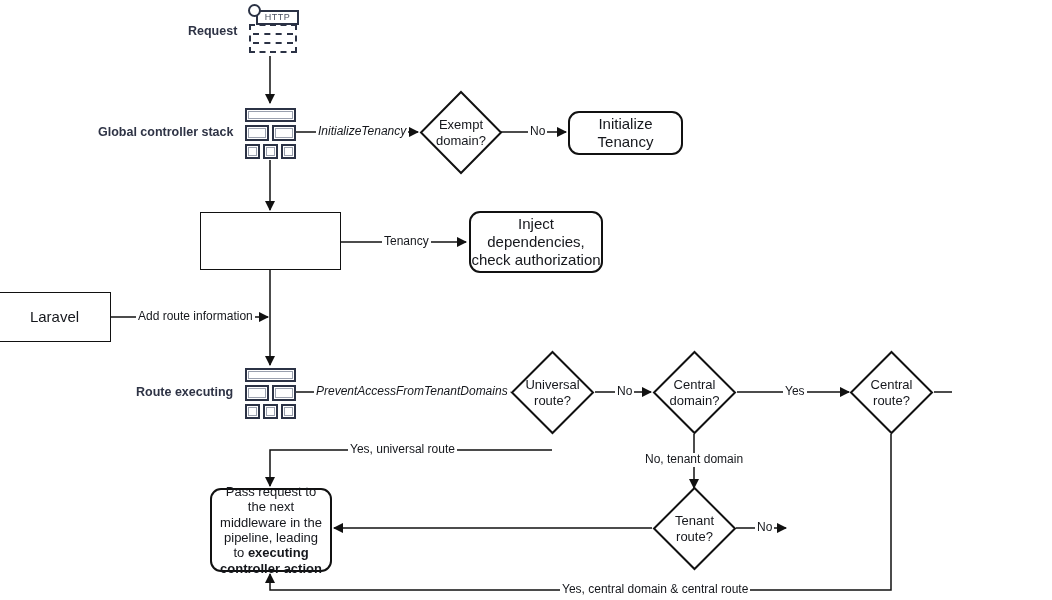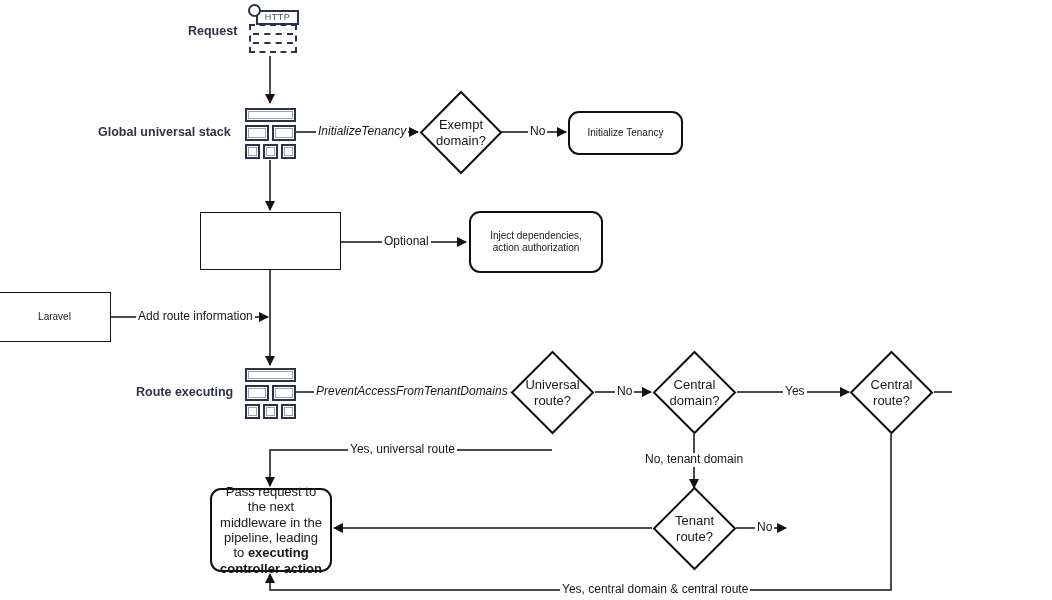--- a/index.html
+++ b/index.html
@@ -40,21 +40,21 @@
     color: #15171c;
     white-space: nowrap;
     background: #ffffff;
     padding: 0 2px;
     line-height: 1.15;
   }
   .edge-label.italic {
     font-style: italic;
   }
   .node-text {
-    font-size: 10px;
+    font-size: 15px;
     color: #15171c;
     text-align: center;
     line-height: 1.18;
   }
   .node-text.small { font-size: 13px; }
   .node-text b { font-weight: bold; }
 
   
   .plain-box {
     border: 1.4px solid #111111;
@@ -238,46 +238,46 @@
     <div class="mw-row">
       <div class="mw-cell" style="width:24px; height:16px;"></div>
       <div class="mw-cell" style="width:24px; height:16px;"></div>
     </div>
     <div class="mw-row" style="margin-bottom:0;">
       <div class="mw-cell" style="width:15px; height:15px;"></div>
       <div class="mw-cell" style="width:15px; height:15px;"></div>
       <div class="mw-cell" style="width:15px; height:15px;"></div>
     </div>
   </div>
-  <div class="abs lbl-bold" style="left:98px; top:125px;">Global universal stack</div>
+  <div class="abs lbl-bold" style="left:98px; top:125px;">Global controller stack</div>
 
   <div class="abs edge-label italic" style="left:316px; top:125px;">InitializeTenancy</div>
 
   <div class="diamond-wrap" style="left:419px; top:90px; width:84px; height:85px;">
     <svg width="84" height="85" viewBox="0 0 84 85">
       <polygon points="42,2 82,42.5 42,83 2,42.5" fill="#ffffff" stroke="#111111" stroke-width="2"></polygon>
     </svg>
     <div class="diamond-text">
       <span style="white-space:pre-line;">Exempt
 domain?</span>
     </div>
   </div>
   <div class="abs edge-label" style="left:528px; top:125px;">No</div>
 
   <div class="abs round-box" style="left:568px; top:111px; width:115px; height:44px;">
     <div class="node-text">Initialize Tenancy</div>
   </div>
 
   <div class="abs uml-box" style="left:200px; top:212px; width:141px; height:58px;">
   </div>
-  <div class="abs edge-label" style="left:382px; top:235px;">Optional</div>
+  <div class="abs edge-label" style="left:382px; top:235px;">Tenancy</div>
 
   <div class="abs round-box" style="left:469px; top:211px; width:134px; height:62px;">
     <div class="node-text" style="white-space:pre-line;">Inject dependencies,
-action authorization</div>
+check authorization</div>
   </div>
 
   <div class="abs plain-box" style="left:-2px; top:292px; width:113px; height:50px;">
     <div class="node-text">Laravel</div>
   </div>
   <div class="abs edge-label" style="left:136px; top:310px;">Add route information</div>
 
   <div class="mw-stack" style="left:245px; top:368px;">
     <div class="mw-row">
       <div class="mw-cell" style="width:51px; height:14px;"></div>

